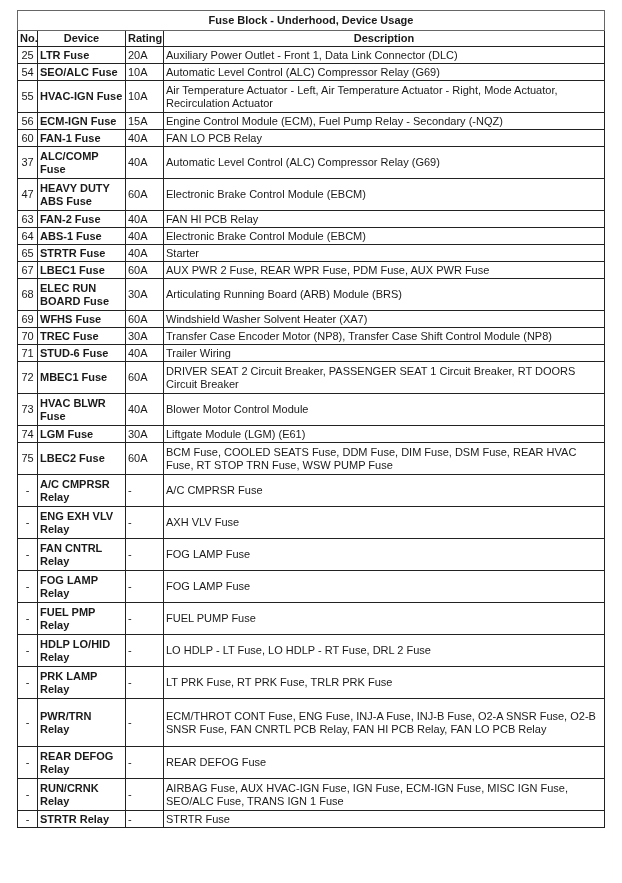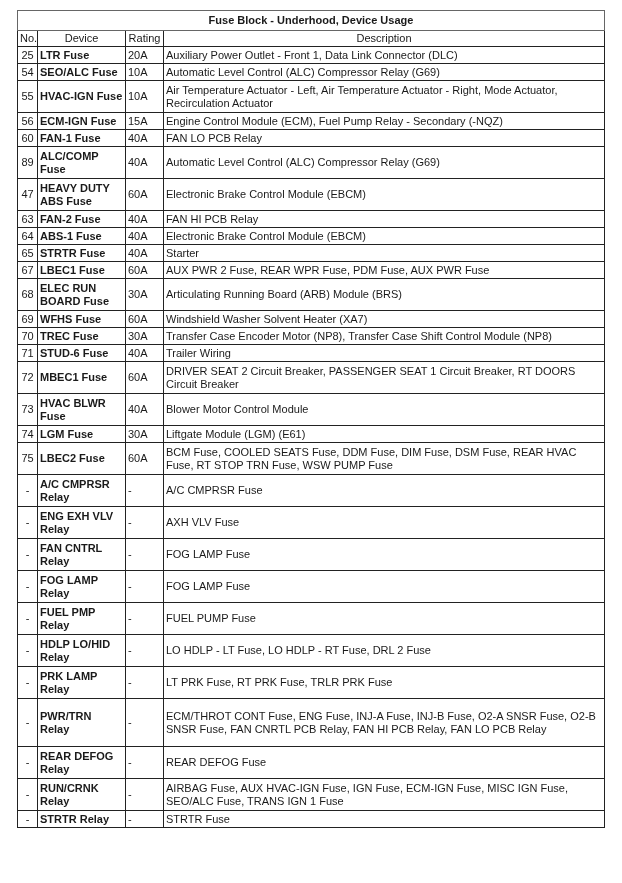--- a/index.html
+++ b/index.html
@@ -35,21 +35,21 @@
   }
   .fuse-table th.title-cell {
     font-weight: bold;
     text-align: center;
     height: 17px;
     border-color: #666;
     border-width: 1px;
     border-bottom: 1px solid #666;
   }
   .fuse-table th.col-head {
-    font-weight: normal;
+    font-weight: bold;
     text-align: center;
     height: 13px;
   }
   .col-no { width: 20px; }
   .col-dev { width: 88px; }
   .col-rating { width: 38px; }
   .col-desc { width: auto; }
   td.no { text-align: center; }
   td.rating { }
   td.dev { text-align: left; font-weight: bold; }
@@ -105,21 +105,21 @@
     <td class="rating">15A</td>
     <td class="desc">Engine Control Module (ECM), Fuel Pump Relay - Secondary (-NQZ)</td>
   </tr>
         <tr class="h1">
     <td class="no">60</td>
     <td class="dev">FAN-1 Fuse</td>
     <td class="rating">40A</td>
     <td class="desc">FAN LO PCB Relay</td>
   </tr>
         <tr class="h2">
-    <td class="no">89</td>
+    <td class="no">37</td>
     <td class="dev">ALC/COMP Fuse</td>
     <td class="rating">40A</td>
     <td class="desc">Automatic Level Control (ALC) Compressor Relay (G69)</td>
   </tr>
         <tr class="h2">
     <td class="no">47</td>
     <td class="dev">HEAVY DUTY ABS Fuse</td>
     <td class="rating">60A</td>
     <td class="desc">Electronic Brake Control Module (EBCM)</td>
   </tr>

